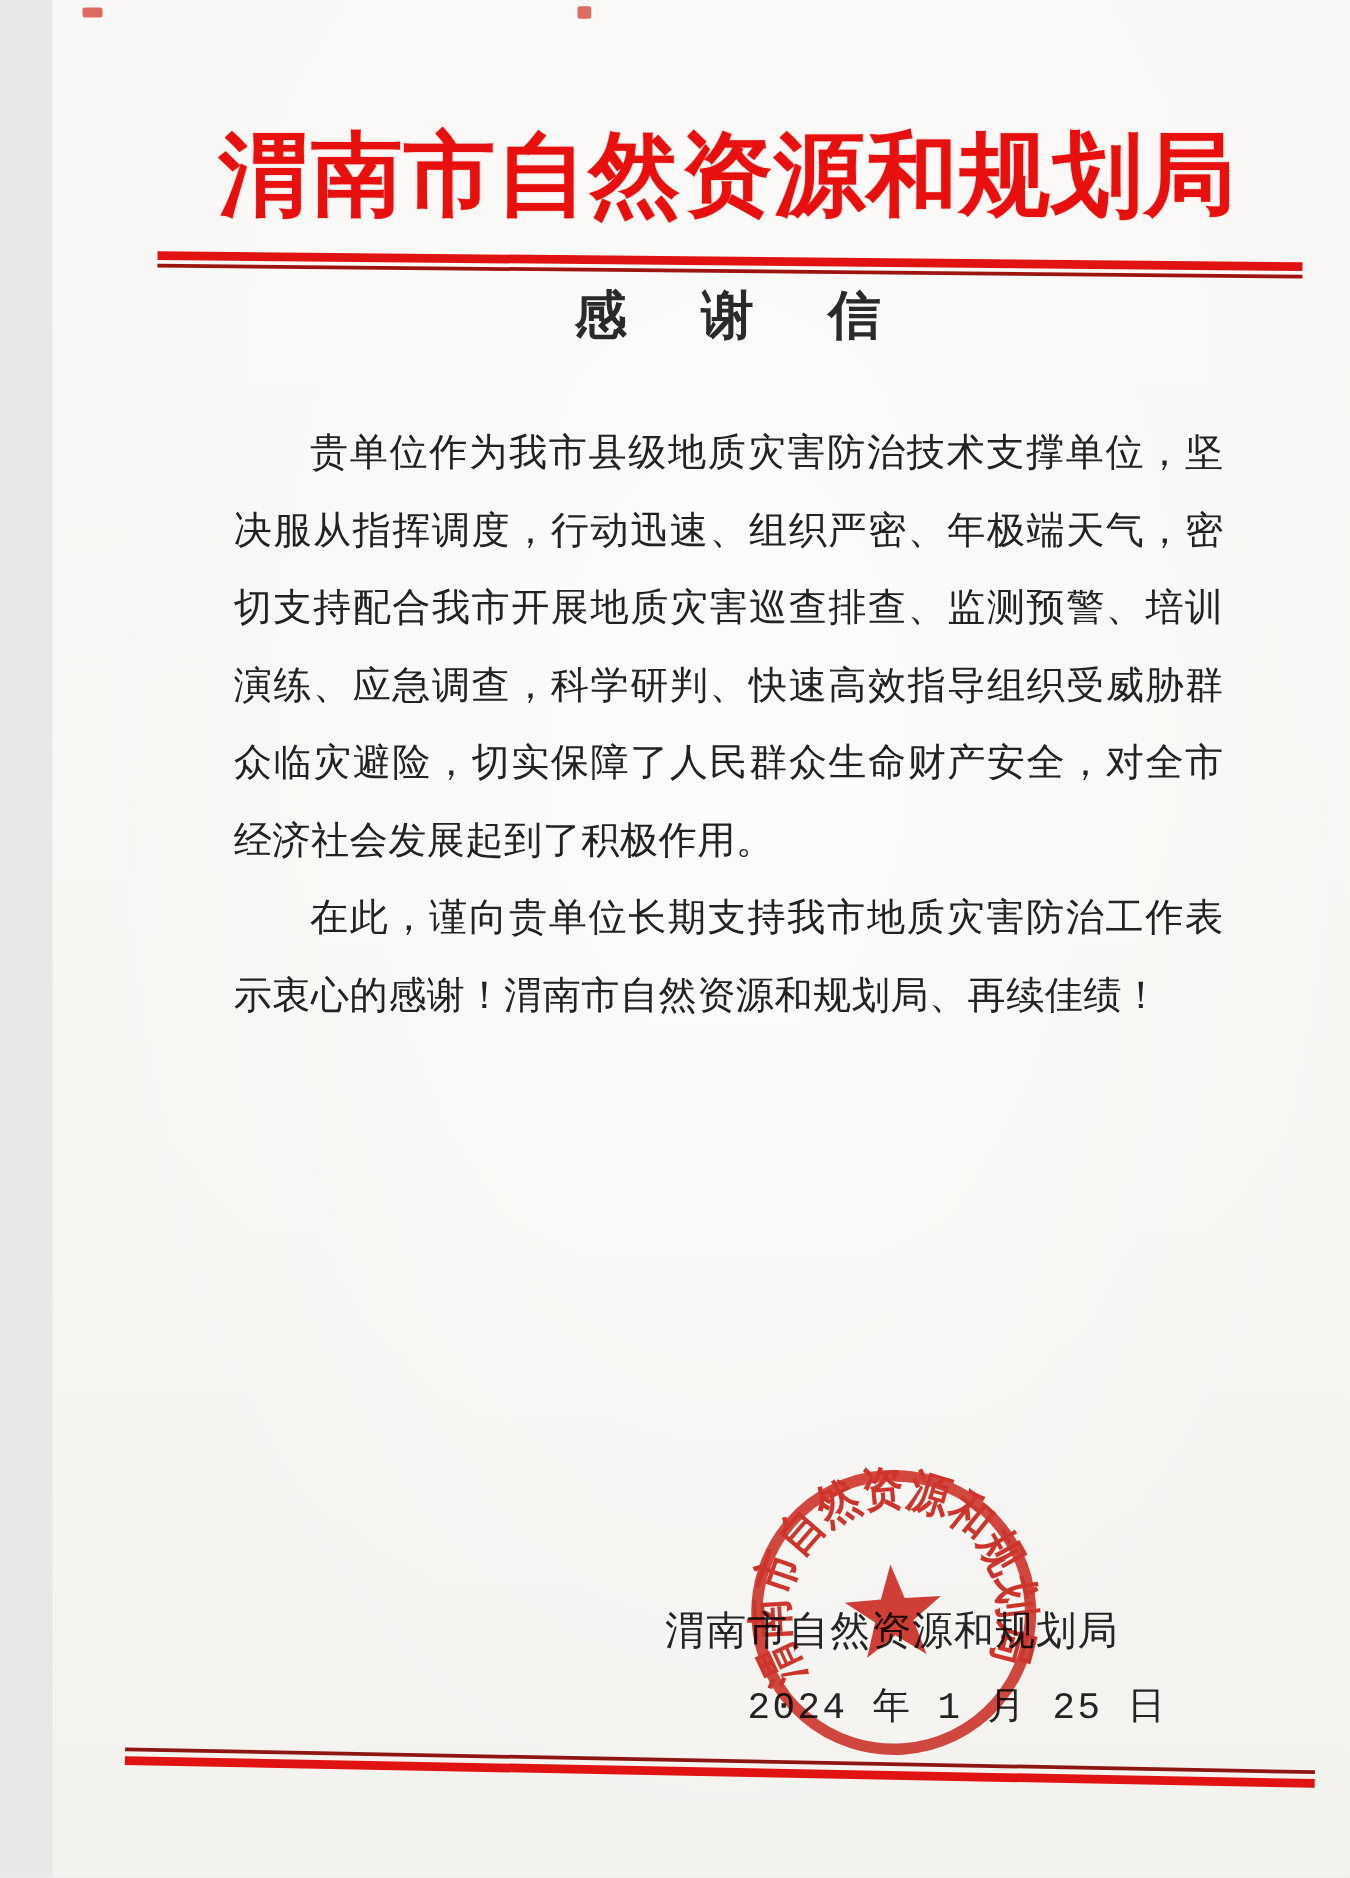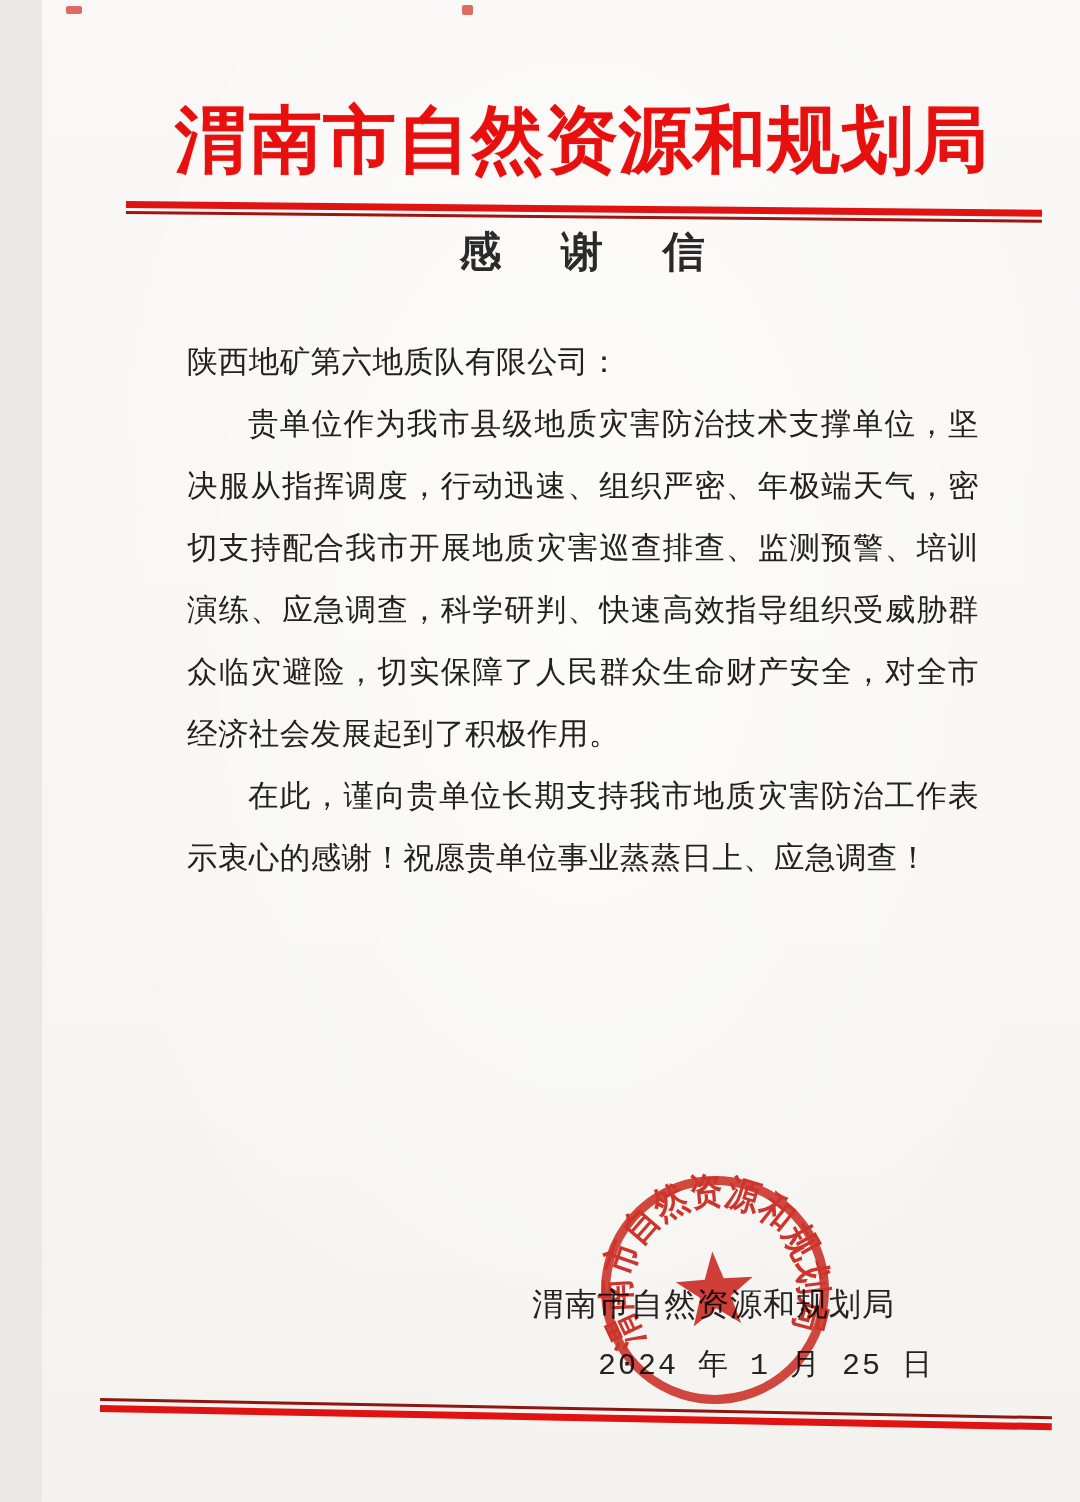--- a/index.html
+++ b/index.html
@@ -129,23 +129,22 @@
   <div class="letterhead">渭南市自然资源和规划局</div>
 
   <div class="rule-top">
     <div class="thick"></div>
     <div class="thin"></div>
   </div>
 
   <div class="doc-title">感 谢 信</div>
 
   <div class="body-text">
-    <p class="recipient">陕西地矿第六地质队有限公司：</p>
     <p>贵单位作为我市县级地质灾害防治技术支撑单位，坚决服从指挥调度，行动迅速、组织严密、年极端天气，密切支持配合我市开展地质灾害巡查排查、监测预警、培训演练、应急调查，科学研判、快速高效指导组织受威胁群众临灾避险，切实保障了人民群众生命财产安全，对全市经济社会发展起到了积极作用。</p>
-    <p>在此，谨向贵单位长期支持我市地质灾害防治工作表示衷心的感谢！祝愿贵单位事业蒸蒸日上、应急调查！</p>
+    <p>在此，谨向贵单位长期支持我市地质灾害防治工作表示衷心的感谢！渭南市自然资源和规划局、再续佳绩！</p>
   </div>
 
   <div class="signature">渭南市自然资源和规划局</div>
 
   <div class="letter-date">2024 年 1 月 25 日</div>
 
   <svg class="seal" viewBox="0 0 300 300">
     <circle cx="150" cy="150" r="108" fill="none" stroke="#d2251c" stroke-width="9" opacity="0.9"></circle>
     <polygon fill="#d2251c" opacity="0.95" points="150,112 159.4,139.1 188,139.6 165.2,156.9 173.5,184.4 150,168 126.5,184.4 134.8,156.9 112,139.6 140.6,139.1"></polygon>
     <defs>

